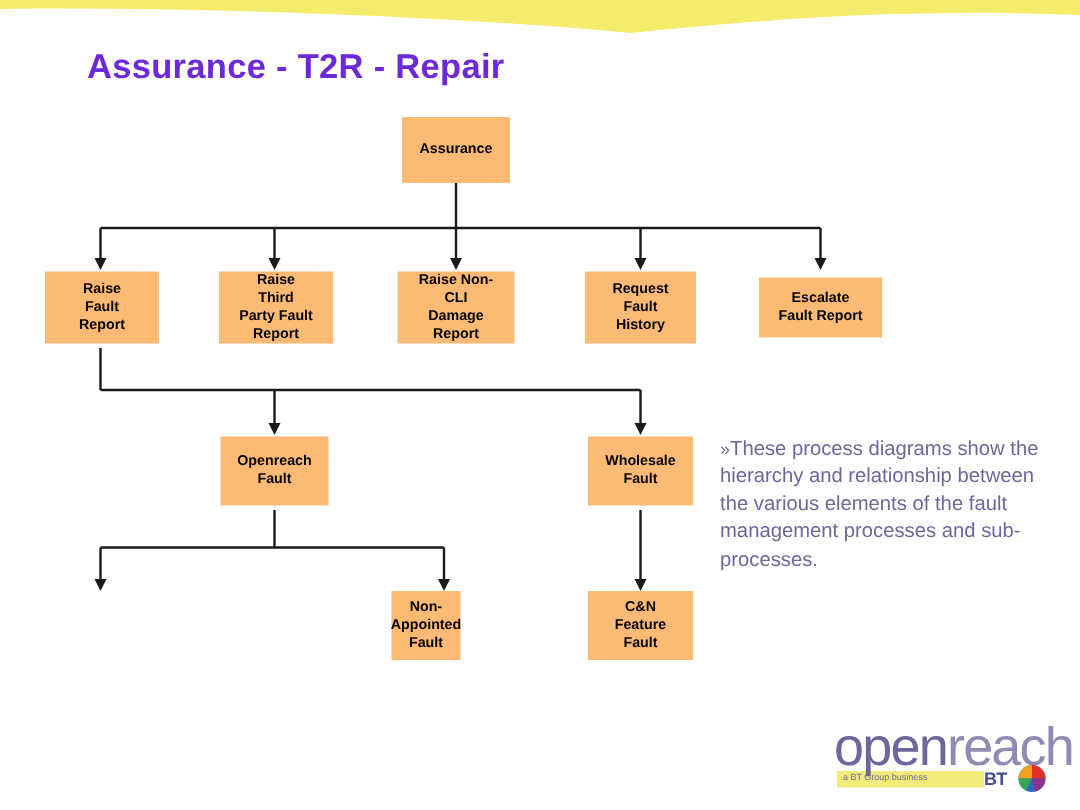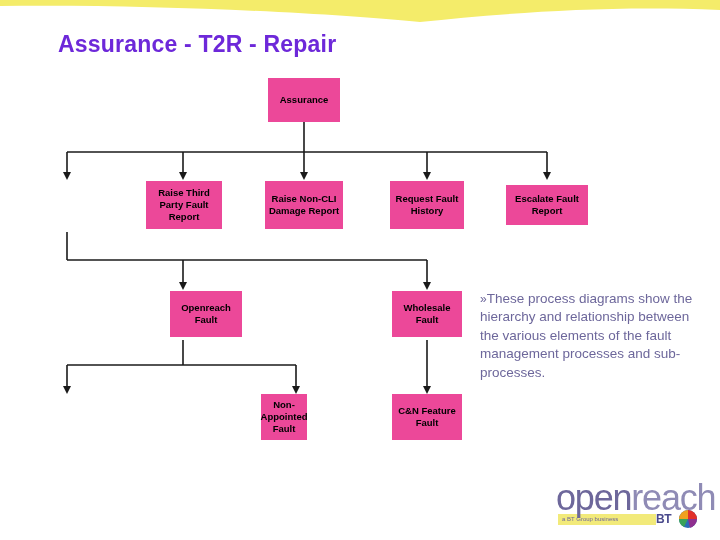--- a/index.html
+++ b/index.html
@@ -18,24 +18,24 @@
     position:absolute;left:58px;top:31px;
     font-size:23px;font-weight:bold;letter-spacing:.2px;
     color:#6d28d9;white-space:nowrap;
   }
 
   
   .wires{position:absolute;left:0;top:0;width:720px;height:540px;}
 
   
   .node{
-    position:absolute;background:#ec4899;
+    position:absolute;background:#fdba74;
     color:#000;font-weight:bold;font-size:9.5px;line-height:12px;
     display:flex;align-items:center;justify-content:center;text-align:center;
-    box-sizing:border-box;padding:2px 1px;
+    box-sizing:border-box;padding:2px 13px;
   }
 
   
   .note{
     position:absolute;left:480px;top:290px;width:216px;
     color:#6d679b;font-size:13.5px;line-height:18.4px;font-weight:normal;
   }
   .note .bullet{font-size:12px;}
 
   
@@ -108,30 +108,31 @@
       <polygon points="427,290 423,282 431,282"></polygon>
 
       <polygon points="67,394 63,386 71,386"></polygon>
       <polygon points="296,394 292,386 300,386"></polygon>
       <polygon points="427,394 423,386 431,386"></polygon>
     </g>
   </svg>
 
   <div class="node" style="left:268px;top:78px;width:72px;height:44px;">Assurance</div>
 
+  <div class="node" style="left:30px;top:181px;width:76px;height:48px;">Raise Fault Report</div>
 
   <div class="node" style="left:265px;top:181px;width:78px;height:48px;">Raise Non-CLI Damage Report</div>
 
   <div class="node" style="left:146px;top:181px;width:76px;height:48px;">Raise Third Party Fault Report</div>
 
   <div class="node" style="left:390px;top:181px;width:74px;height:48px;">Request Fault History</div>
 
   <div class="node" style="left:506px;top:185px;width:82px;height:40px;">Escalate Fault Report</div>
 
-  <div class="node" style="left:147px;top:291px;width:72px;height:46px;margin-left:23px;">Openreach Fault</div>
+  <div class="node" style="left:147px;top:291px;width:72px;height:46px;">Openreach Fault</div>
 
   <div class="node" style="left:392px;top:291px;width:70px;height:46px;">Wholesale Fault</div>
 
 
   <div class="node" style="left:261px;top:394px;width:46px;height:46px;">Non-Appointed Fault</div>
 
   <div class="node" style="left:392px;top:394px;width:70px;height:46px;">C&amp;N Feature Fault</div>
 
   <div class="note"><span class="bullet">»</span><span>These process diagrams show the hierarchy and relationship between the various elements of the fault management processes and sub-processes.</span></div>
 

